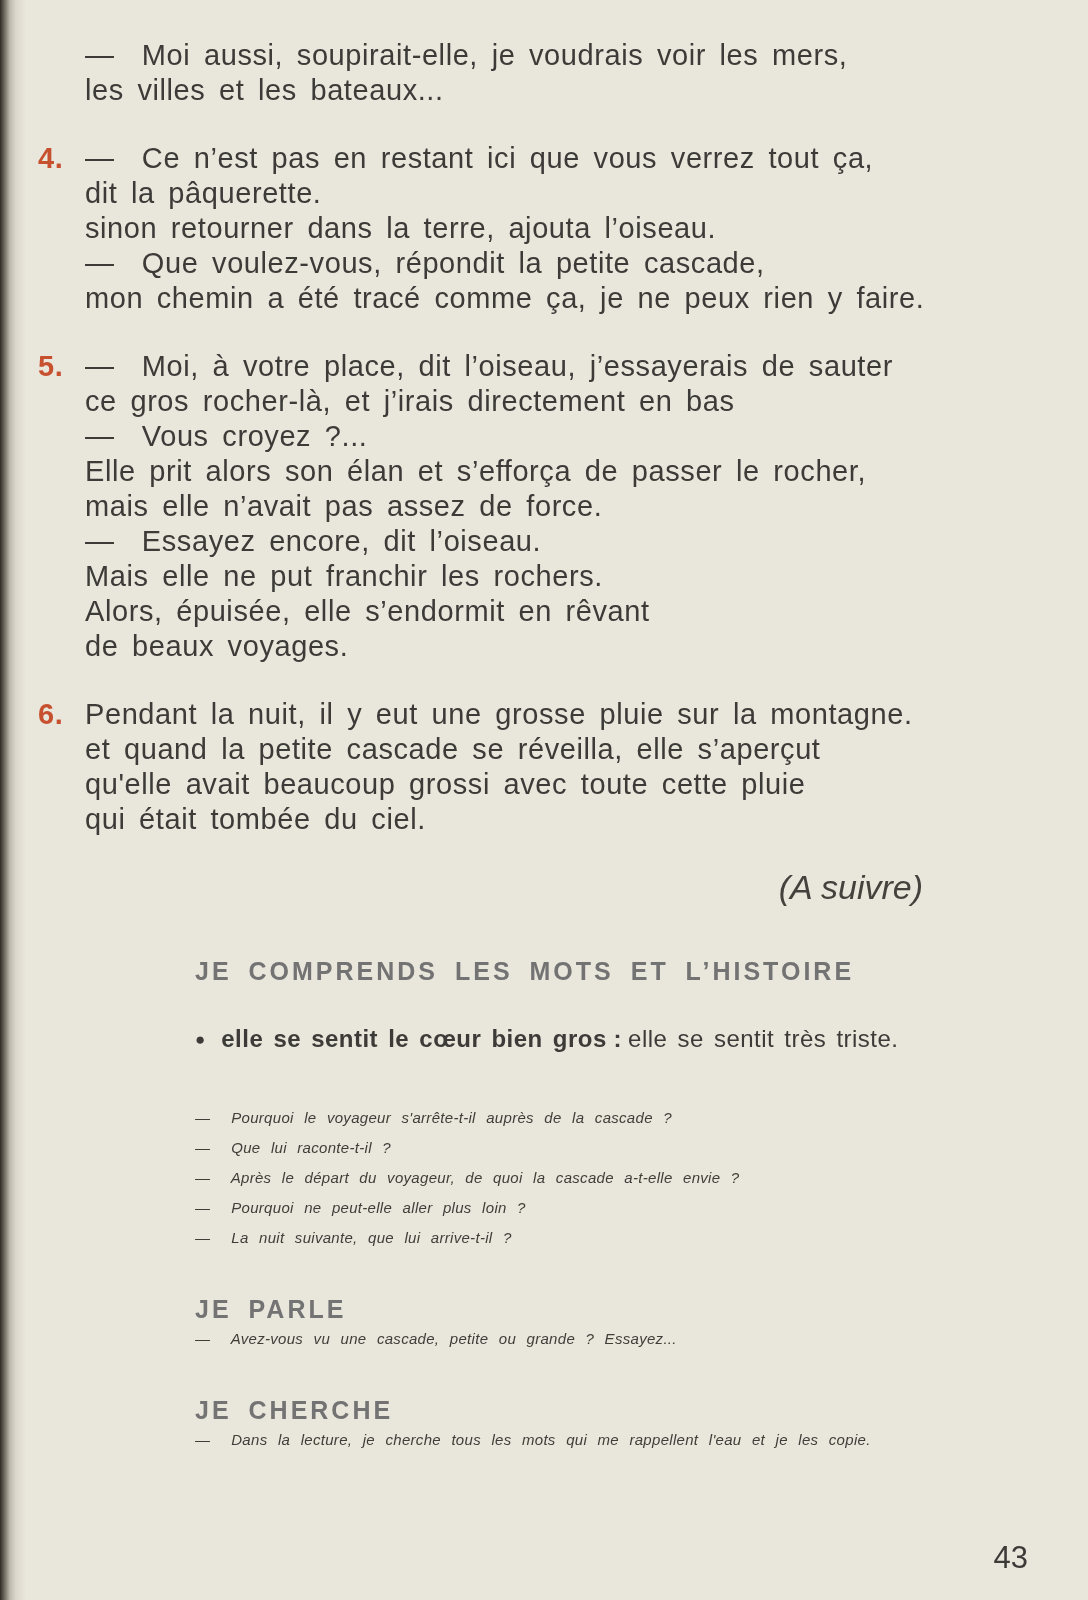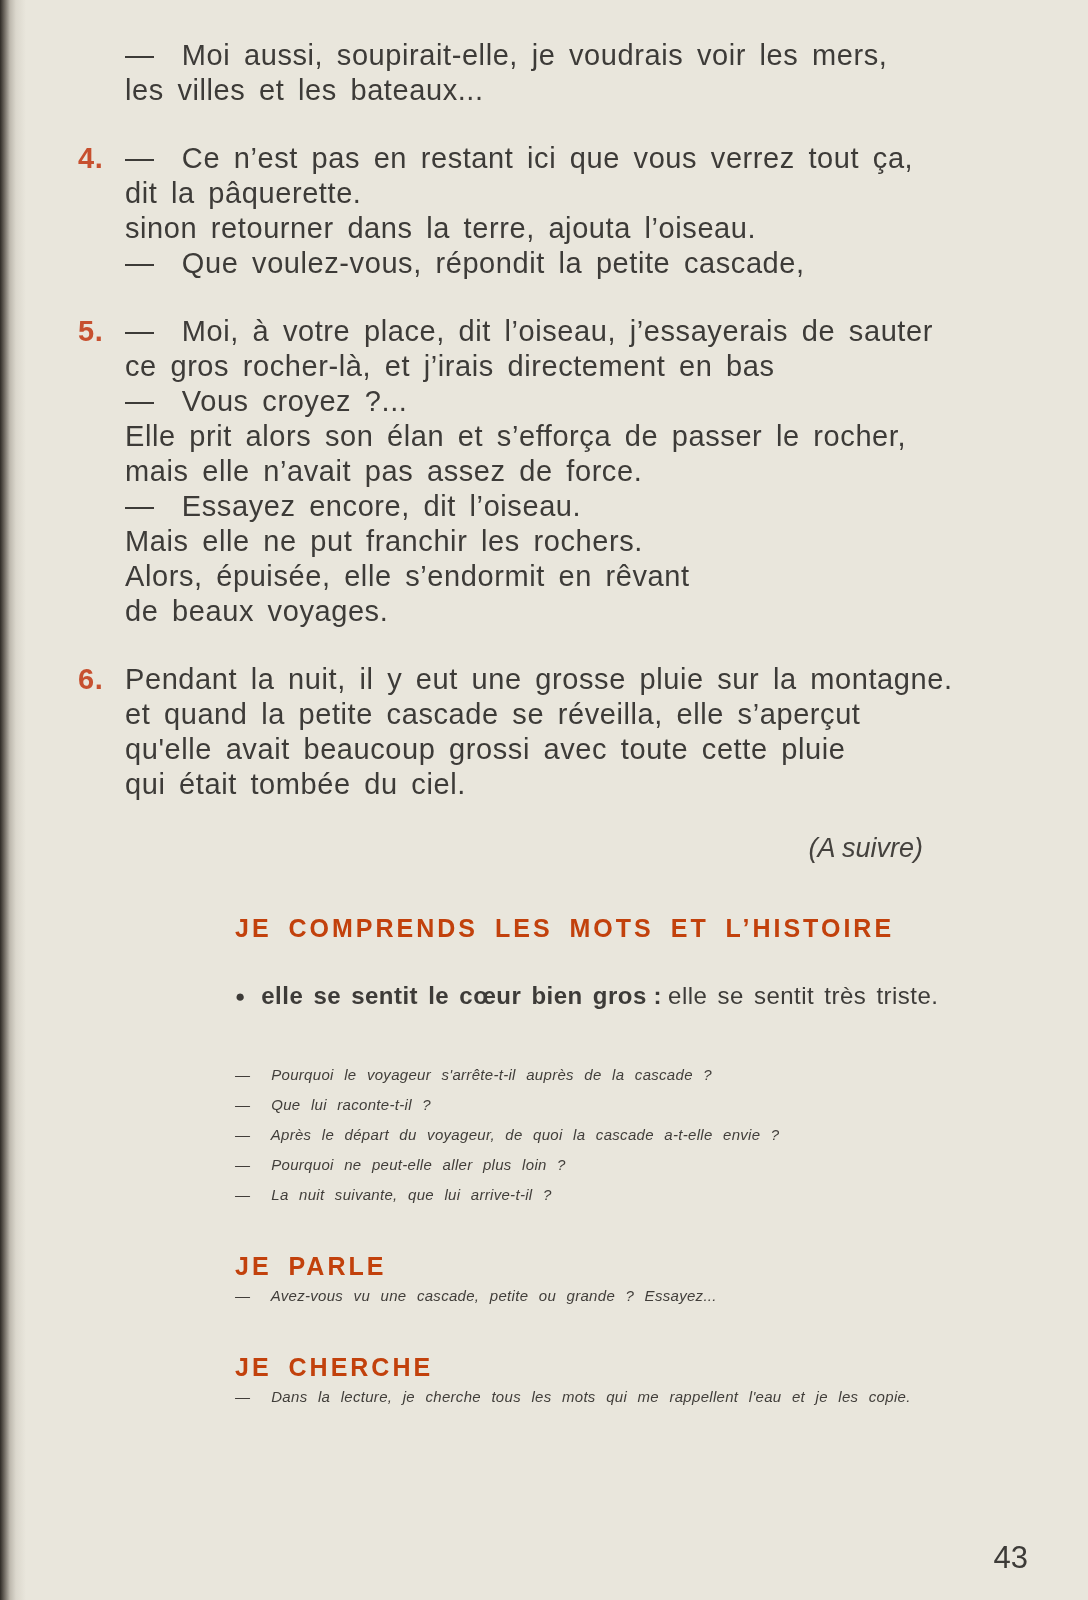--- a/index.html
+++ b/index.html
@@ -25,21 +25,20 @@
       rgba(62,56,48,0.75) 4px,
       rgba(110,102,90,0.35) 10px,
       rgba(140,132,118,0.15) 16px,
       rgba(140,132,118,0.0) 26px);
     pointer-events: none;
   }
   .content {
     position: absolute;
     left: 0; top: 0; right: 0;
     padding-top: 38px;
-    margin-left: 40px;
   }
 
   
   .story {
     margin-left: 85px;
     margin-right: 60px;
     font-size: 29px;
     line-height: 35px;
     letter-spacing: 0.02em;
   }
@@ -58,39 +57,39 @@
     white-space: pre-wrap;
     word-spacing: 5px;
   }
 
   
   .suivre {
     margin-top: -2px;
     margin-right: 165px;
     text-align: right;
     font-style: italic;
-    font-size: 27px;
+    font-size: 34px;
     color: #45423e;
   }
 
   
   .sections {
     margin-left: 195px;
     margin-right: 70px;
     margin-top: 28px;
   }
   .qsection { margin-top: 42px; }
   .qsection:first-child { margin-top: 50px; }
   .heading {
     margin: 0 0 0 0;
     font-size: 25px;
     font-weight: bold;
     letter-spacing: 3px;
     word-spacing: 7px;
-    color: #c2410c;
+    color: #737373;
   }
   .vocab {
     margin-top: 38px;
     font-size: 24px;
     line-height: 30px;
   }
   .bullet {
     display: inline-block;
     font-size: 17px;
     vertical-align: 2px;
@@ -148,20 +147,21 @@
     <div class="plines">
   <div class="line">—  Ce n’est pas en restant ici que vous verrez tout ça,</div>
 
   <div class="line">dit la pâquerette.</div>
 
 
   <div class="line">sinon retourner dans la terre, ajouta l’oiseau.</div>
 
   <div class="line">—  Que voulez-vous, répondit la petite cascade,</div>
 
+  <div class="line">mon chemin a été tracé comme ça, je ne peux rien y faire.</div>
 </div>
   </div>
 
   <div class="para">
     <span class="pnum">5.</span>
     <div class="plines">
   <div class="line">—  Moi, à votre place, dit l’oiseau, j’essayerais de sauter</div>
 
   <div class="line">ce gros rocher-là, et j’irais directement en bas</div>
 

